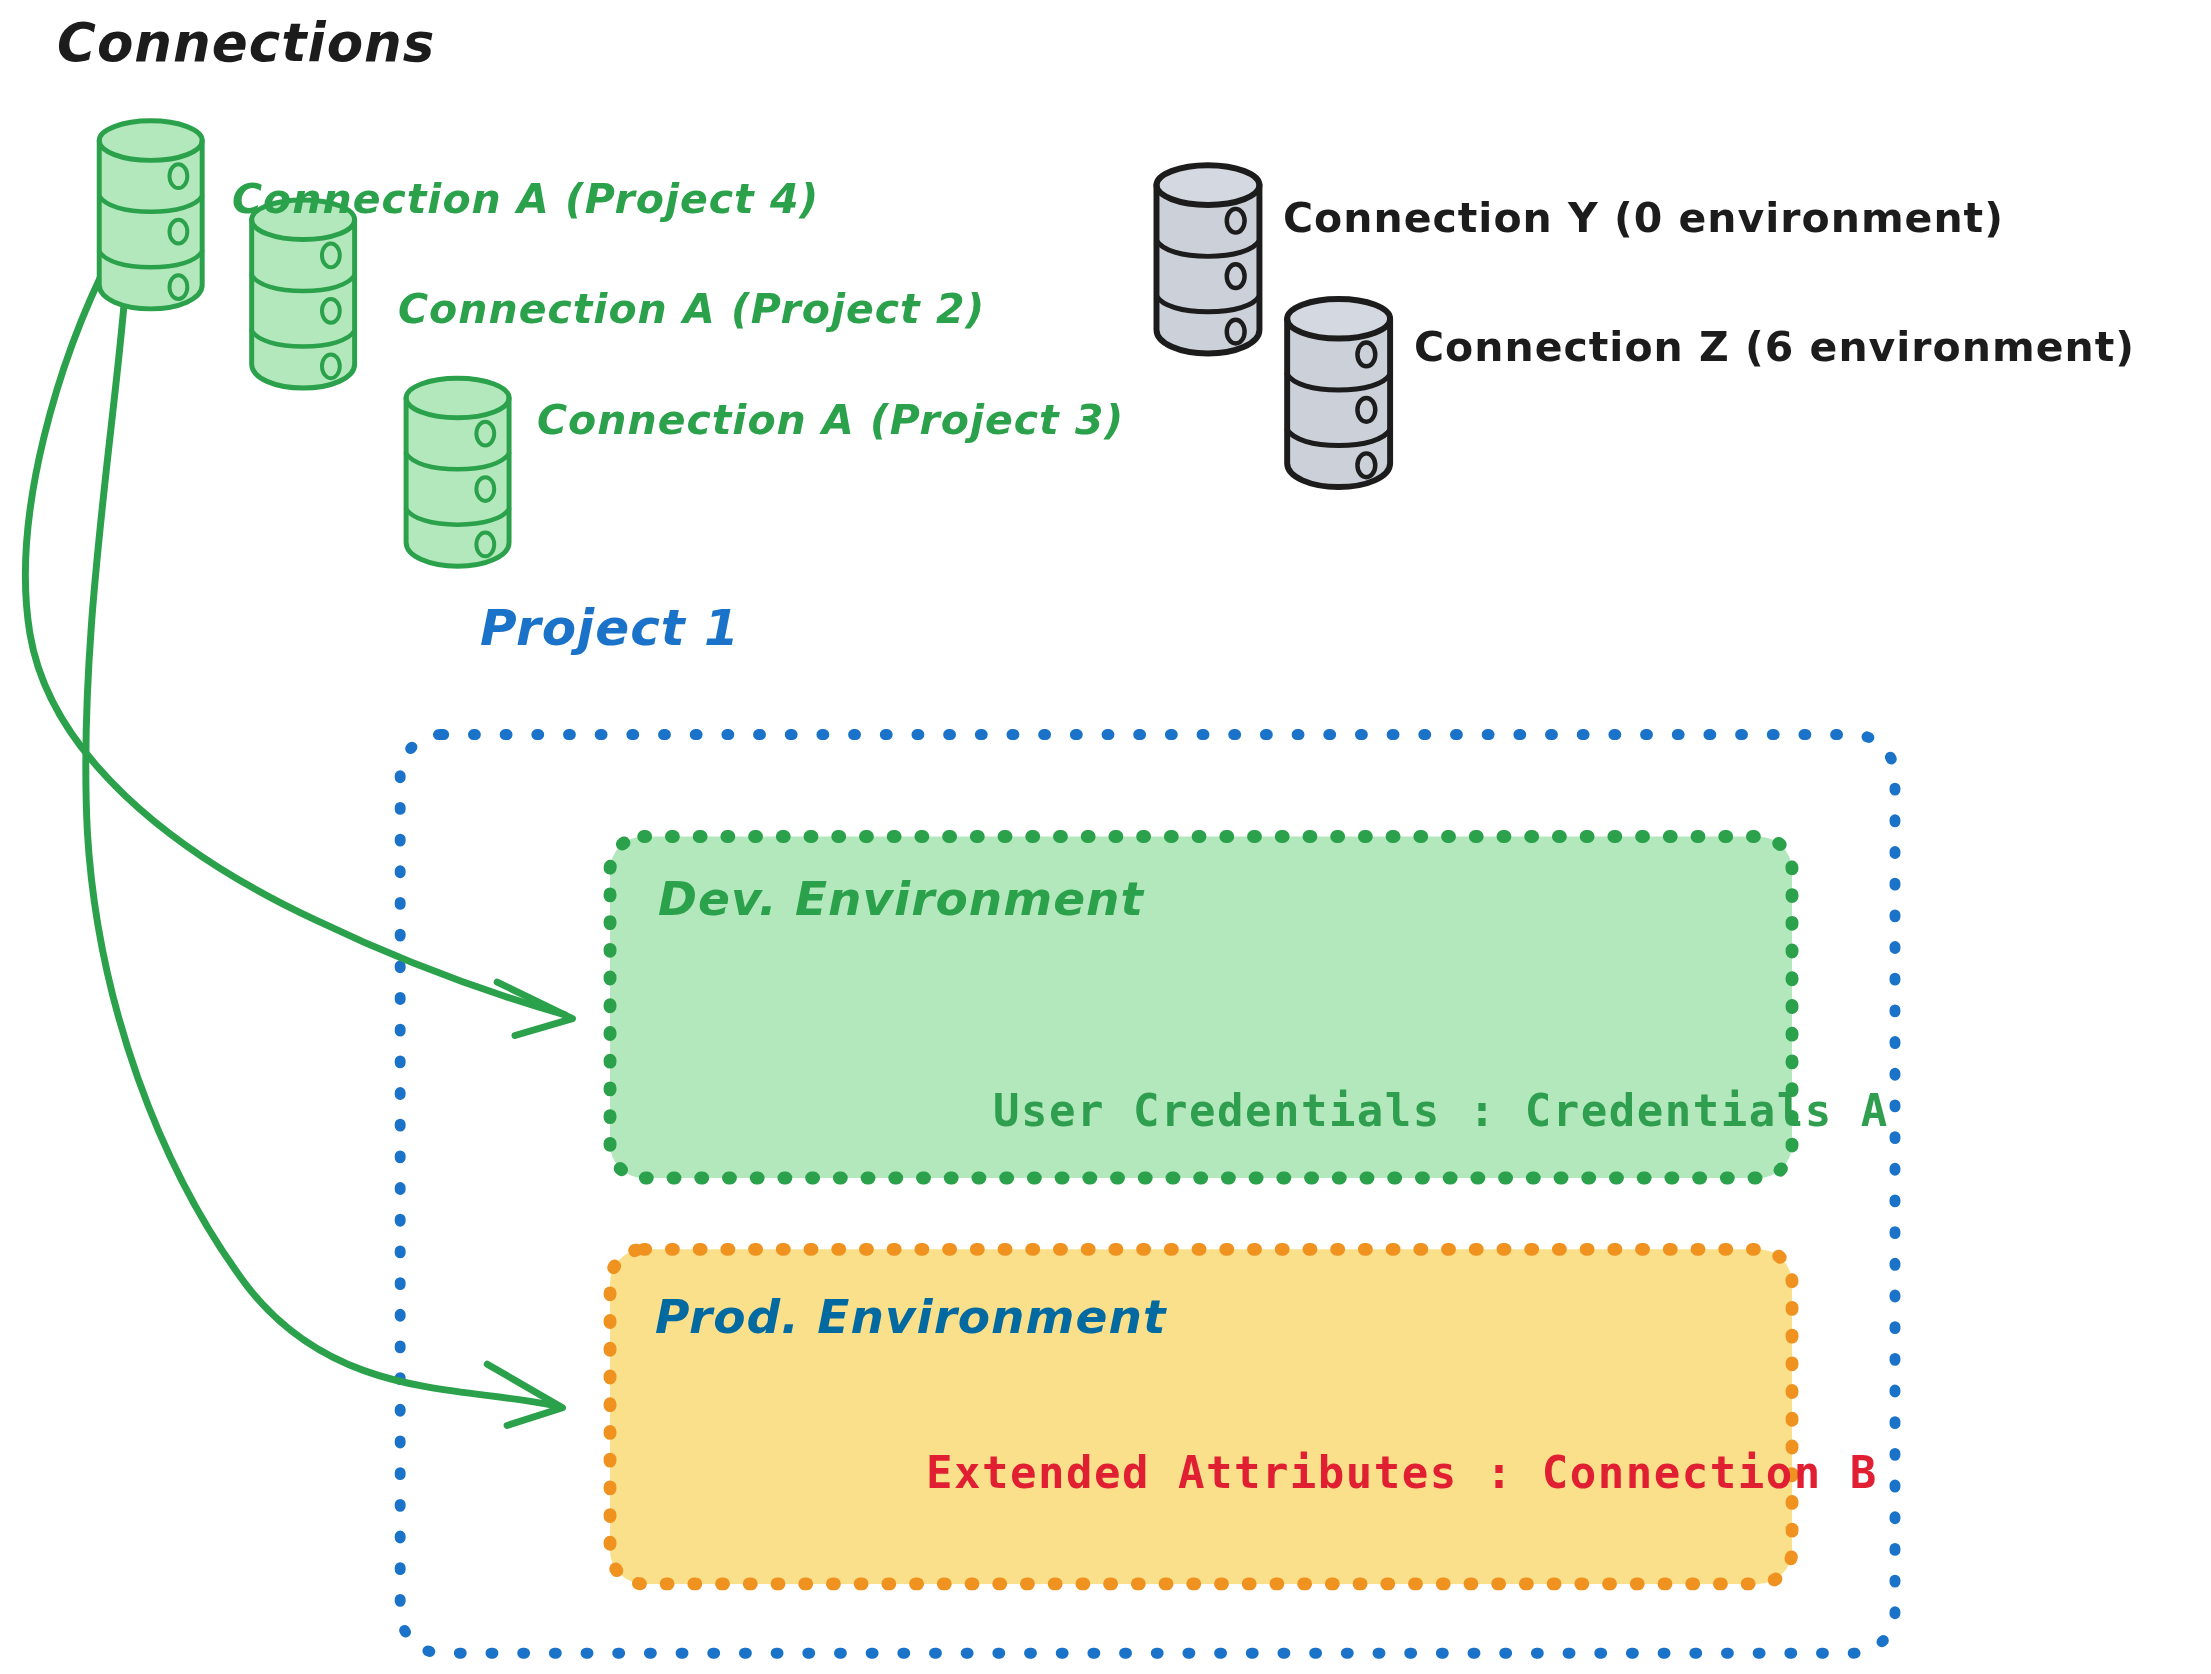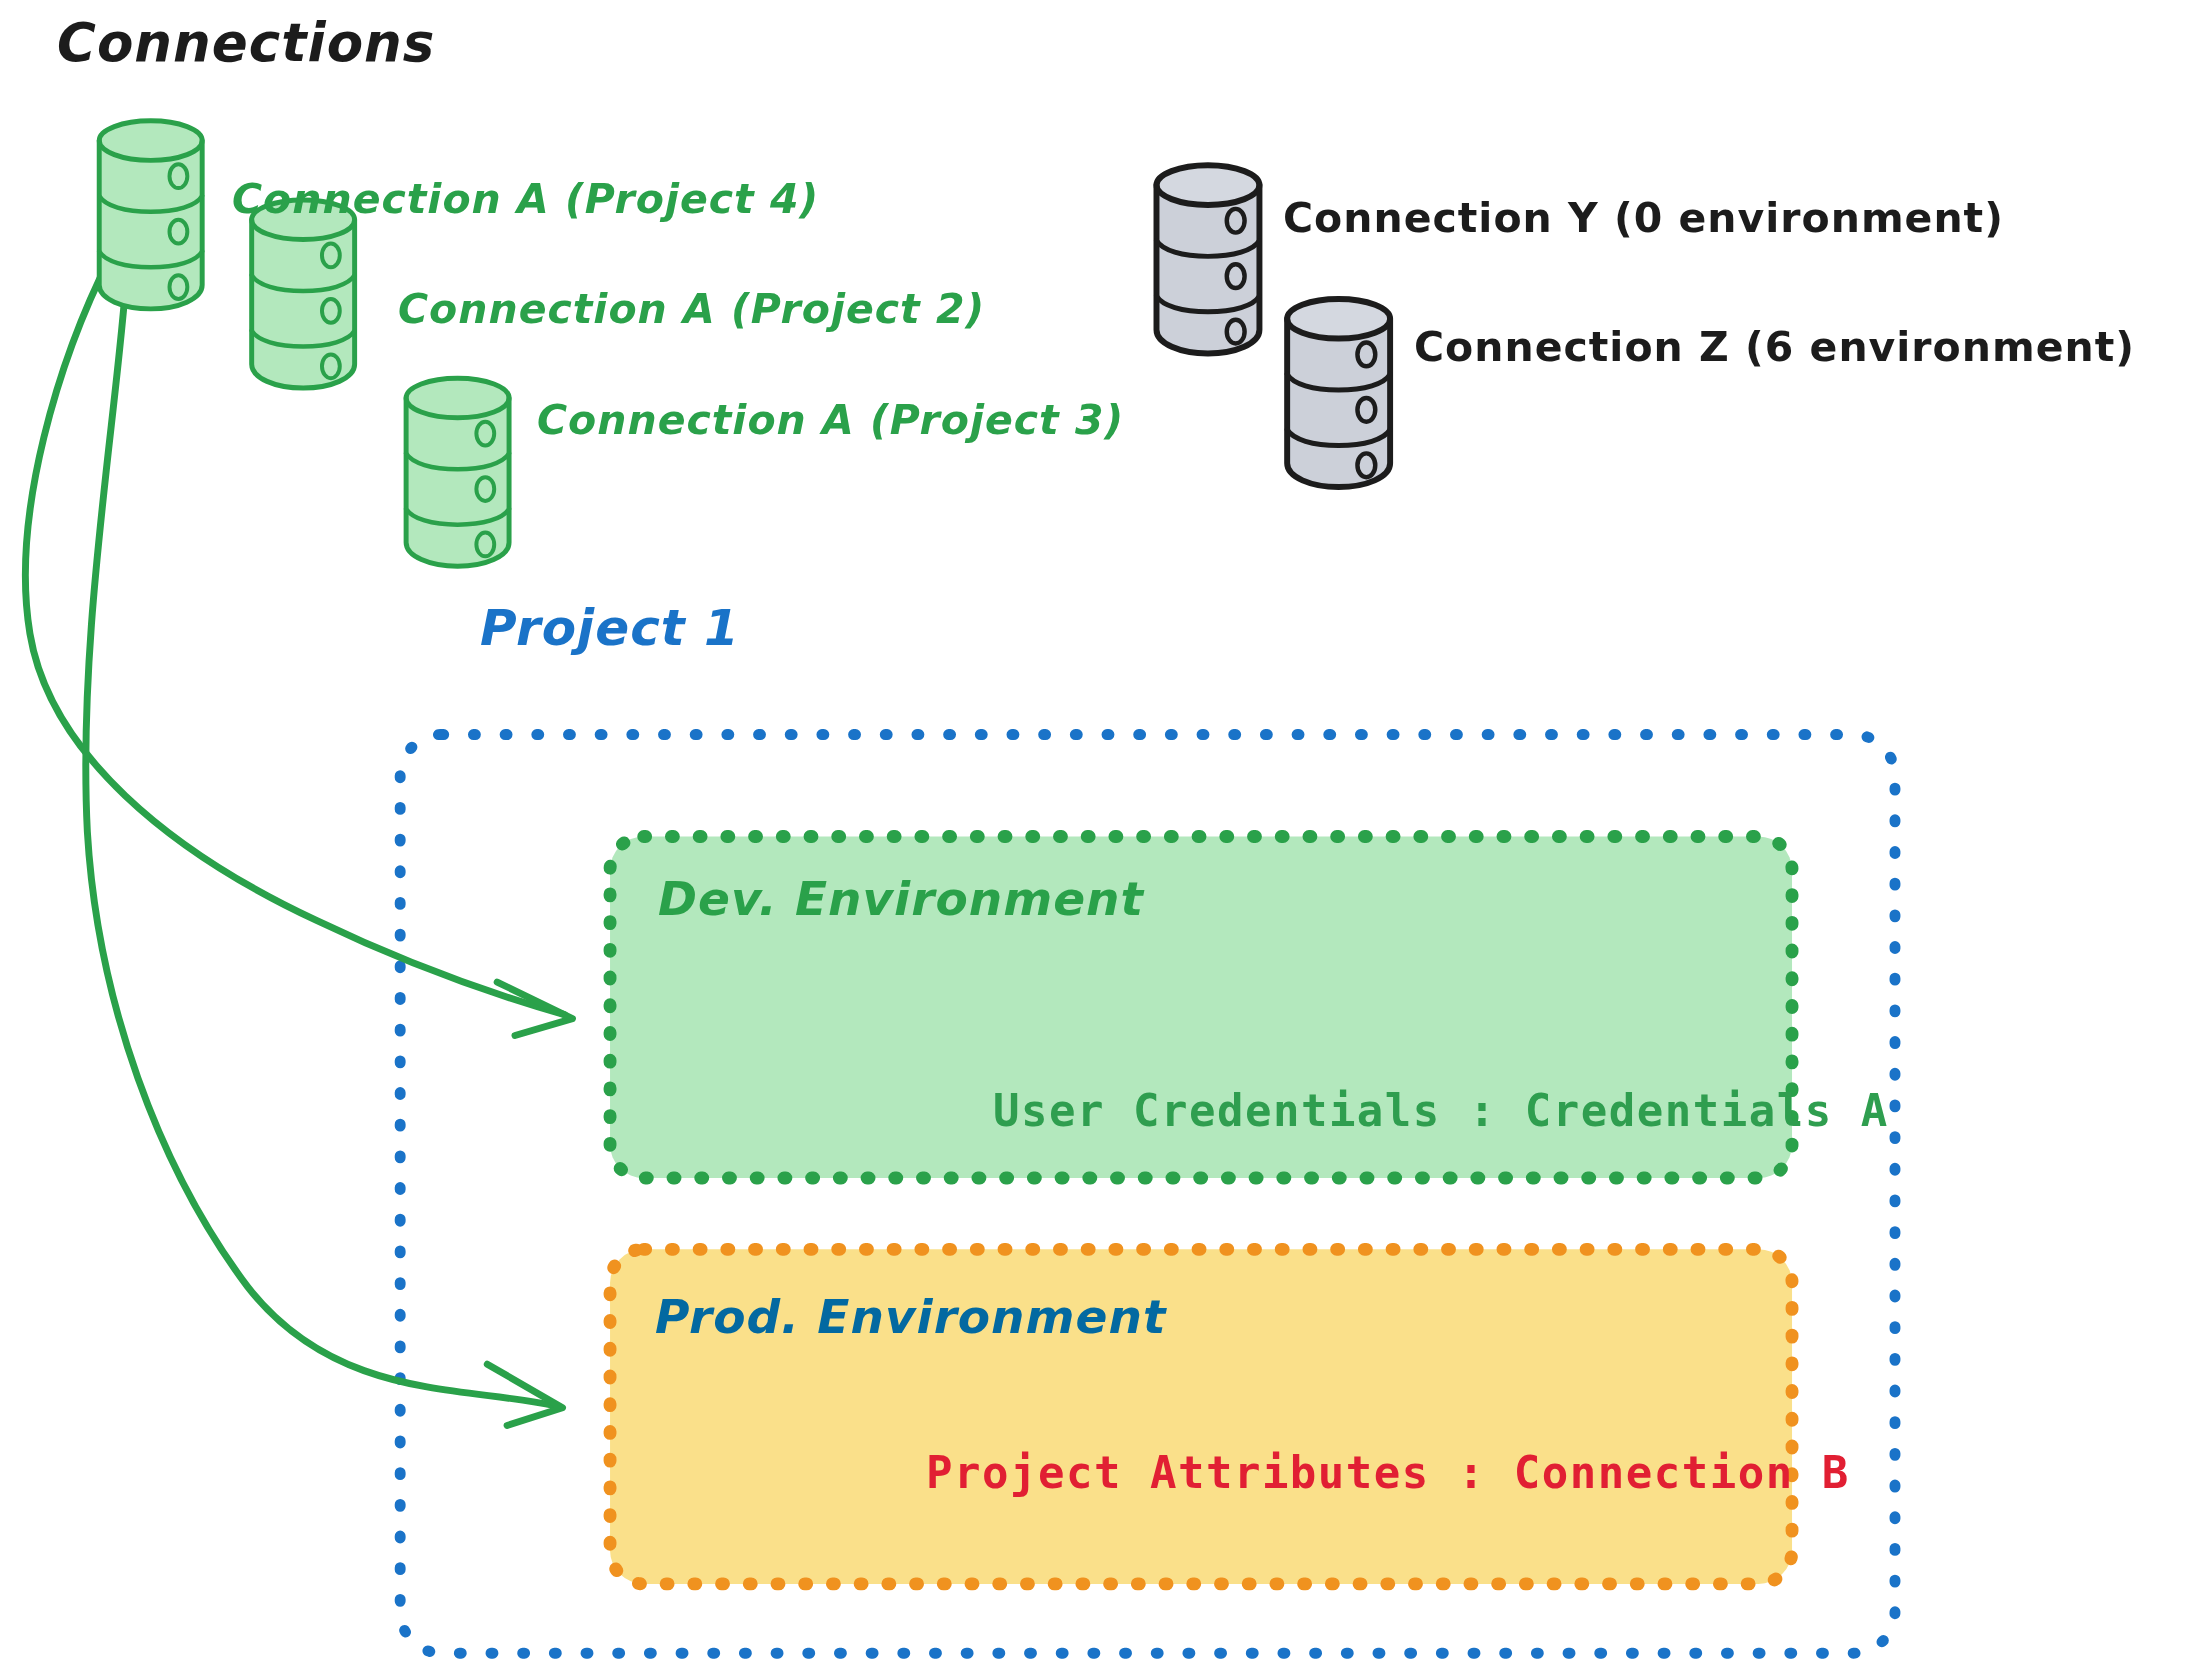--- a/index.html
+++ b/index.html
@@ -185,17 +185,17 @@
   <div class="txt hand conn-label-dark" style="left:1414px; top:323px;">Connection Z (6 environment)</div>
 
   <div class="txt hand" id="project-title">Project 1</div>
 
   <div class="txt hand env-heading" id="dev-env-heading">Dev. Environment</div>
 
   <div class="txt hand env-heading" id="prod-env-heading">Prod. Environment</div>
 
   <div class="detail-line detail-green" id="user-credentials-line">User Credentials : Credentials A</div>
 
-  <div class="detail-line detail-red" id="ext-attr-line-1">Project Attributes : Connection B</div>
+  <div class="detail-line detail-red" id="ext-attr-line-1">Extended Attributes : Connection B</div>
 
 
 </div>
 
 
 </body></html>

